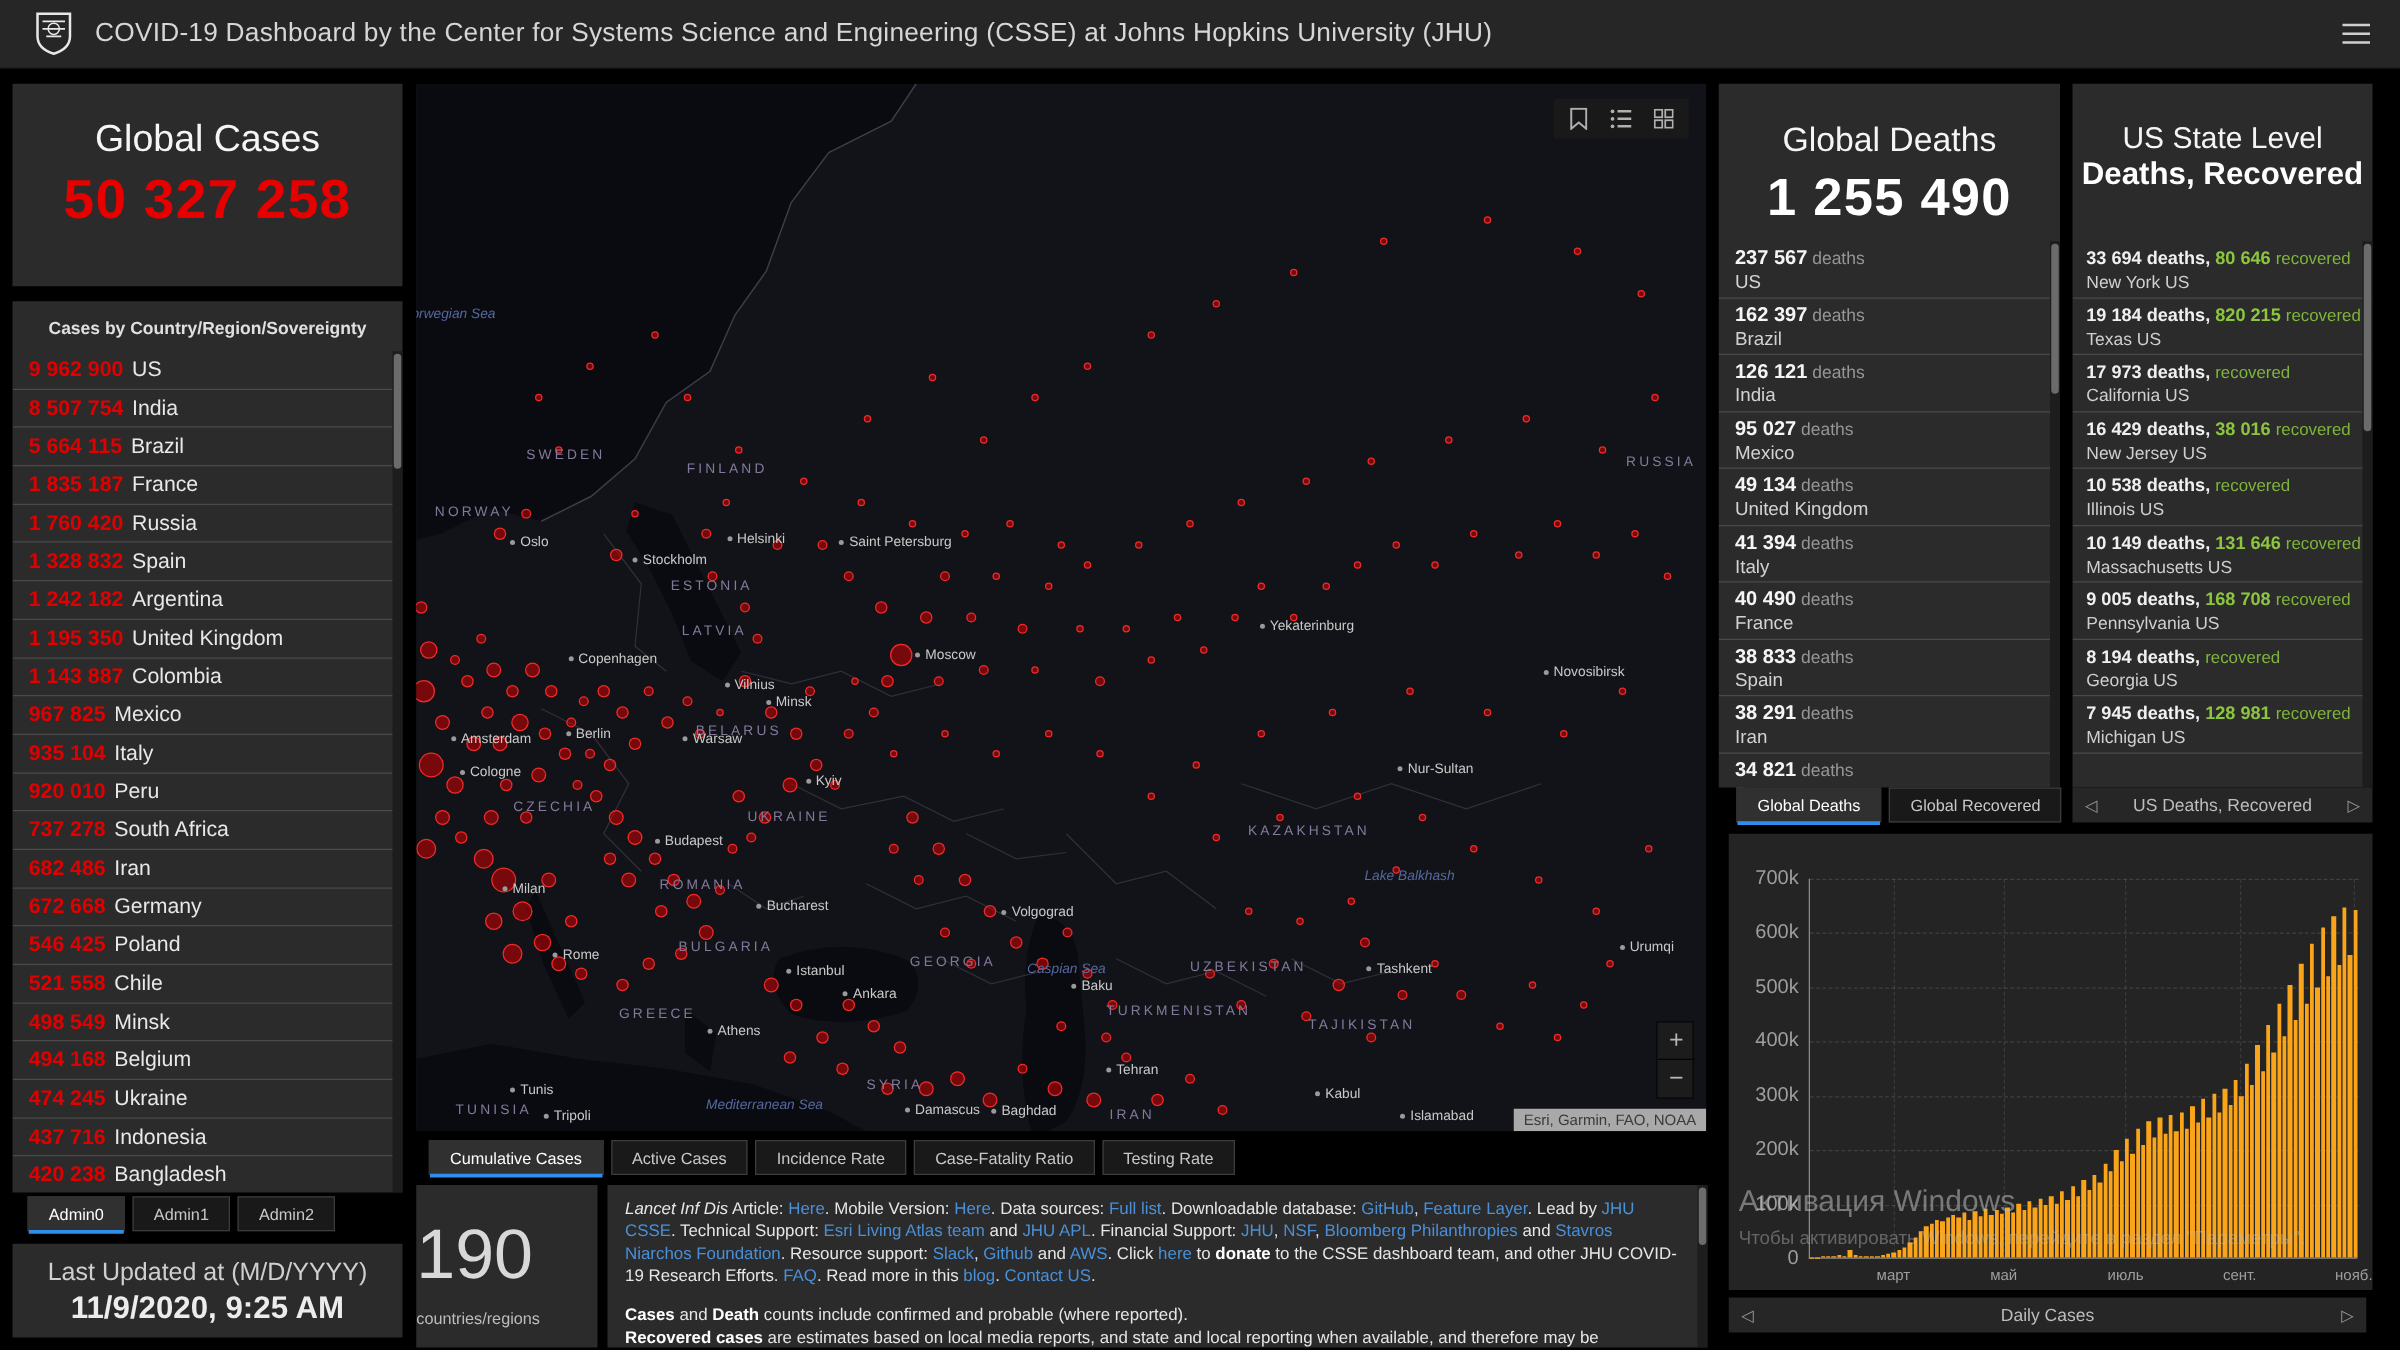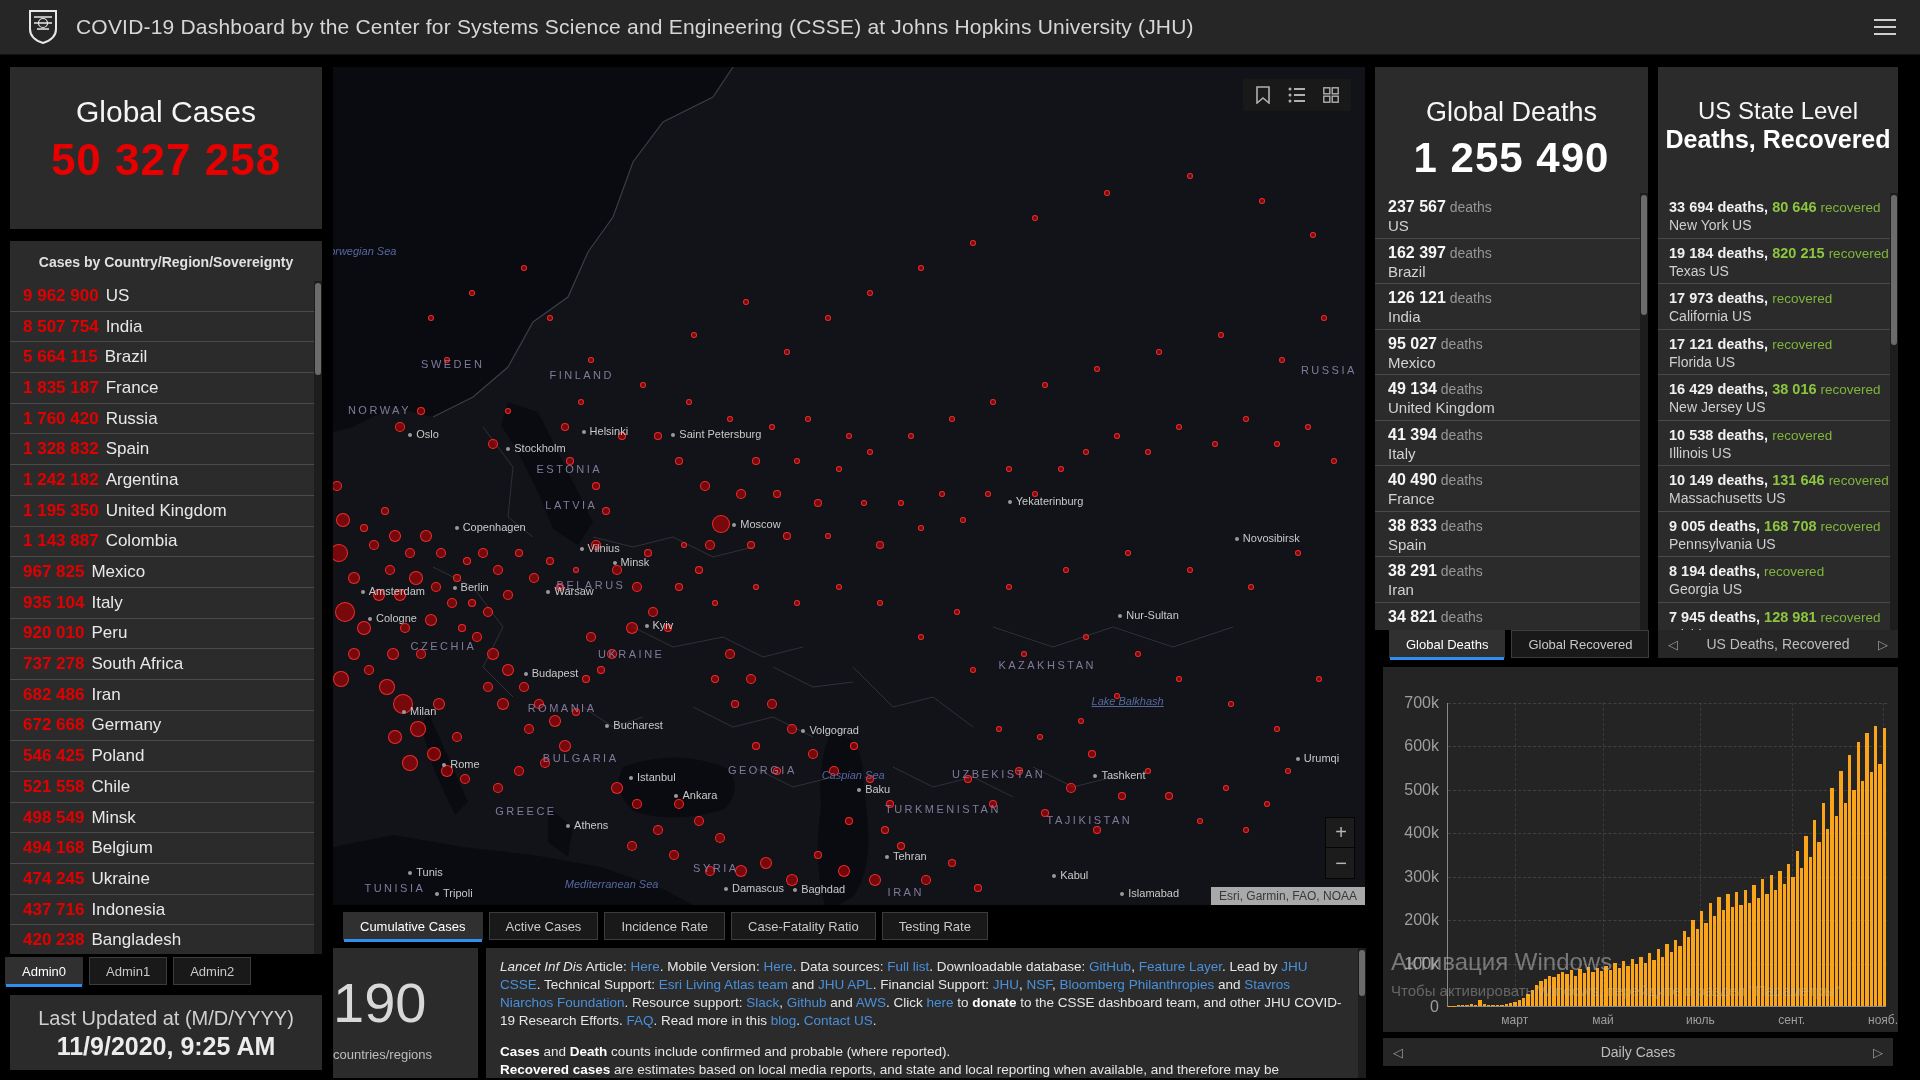--- a/index.html
+++ b/index.html
@@ -26,21 +26,21 @@
   #cases-panel { left:10px; top:241px; width:312px; height:713px; overflow:hidden; }
   #cases-header { padding-top:13px; text-align:center; color:#e0e0e0; font-size:14px; font-weight:700; }
   #cases-list { position:absolute; left:0; top:40px; width:312px; height:673px; overflow:hidden; }
   .case-row { height:30.7px; display:flex; align-items:center; padding-left:13px;
     border-bottom:1px solid #4a4a4a; cursor:pointer; }
   .case-num { color:#e00000; font-size:17px; font-weight:700; margin-right:7px; white-space:nowrap; }
   .case-name { color:#e8e8e8; font-size:17px; white-space:nowrap; }
   .vscroll { position:absolute; width:8px; background:#1d1d1d; }
   .vthumb { position:absolute; left:1px; width:6px; background:#6b6b6b; border-radius:3px; }
 
-  #admin-tabs { position:absolute; left:5px; top:957px; display:flex; }
+  #admin-tabs { position:absolute; left:22px; top:957px; display:flex; }
   .tab { height:28px; display:flex; align-items:center; justify-content:center;
     font-size:13px; color:#c8c8c8; background:#191919; border:1px solid #3c3c3c;
     padding:0 16px; margin-right:6px; cursor:pointer; position:relative; }
   .tab.active { background:#303030; color:#fff; border-color:#303030; }
   .tab.active::after { content:""; position:absolute; left:0; right:0; bottom:-3px;
     height:3px; background:#2f8fef; }
 
   #last-updated { left:10px; top:995px; width:312px; height:75px; text-align:center; }
   #lu-label { margin-top:12px; color:#cfcfcf; font-size:20px; }
   #lu-value { margin-top:2px; color:#ececec; font-size:25px; font-weight:700; }
@@ -529,21 +529,21 @@
         <span class="country-label" style="left: 64.5%; top: 84.4%;">UZBEKISTAN</span>
         <span class="country-label" style="left: 59.1%; top: 88.5%;">TURKMENISTAN</span>
         <span class="country-label" style="left: 73.3%; top: 89.8%;">TAJIKISTAN</span>
         <span class="country-label" style="left: 37.1%; top: 95.6%;">SYRIA</span>
         <span class="country-label" style="left: 6%; top: 98%;">TUNISIA</span>
         <span class="country-label" style="left: 96.5%; top: 36.1%;">RUSSIA</span>
         <span class="country-label" style="left: 55.5%; top: 98.5%;">IRAN</span>
         <span class="sea-label" style="left: 2.5%; top: 21.9%;">Norwegian Sea</span>
         <span class="sea-label" style="left: 27%; top: 97.5%;">Mediterranean Sea</span>
         <span class="sea-label" style="left: 50.4%; top: 84.5%;">Caspian Sea</span>
-        <span class="sea-label" style="left: 77%; top: 75.6%; text-decoration: underline;">Lake Balkhash</span>
+        <span class="sea-label" style="left: 77%; top: 75.6%;">Lake Balkhash</span>
         <span class="city-label" style="left: 6.9%; top: 43.8%;">Oslo</span>
         <span class="city-label" style="left: 16.4%; top: 45.5%;">Stockholm</span>
         <span class="city-label" style="left: 23.7%; top: 43.4%;">Helsinki</span>
         <span class="city-label" style="left: 32.4%; top: 43.8%;">Saint Petersburg</span>
         <span class="city-label" style="left: 38.3%; top: 54.5%;">Moscow</span>
         <span class="city-label" style="left: 65%; top: 51.8%;">Yekaterinburg</span>
         <span class="city-label" style="left: 87%; top: 56.2%;">Novosibirsk</span>
         <span class="city-label" style="left: 11.4%; top: 54.9%;">Copenhagen</span>
         <span class="city-label" style="left: 23.5%; top: 57.4%;">Vilnius</span>
         <span class="city-label" style="left: 26.7%; top: 59.1%;">Minsk</span>
@@ -690,24 +690,20 @@
           <div><span class="us-deaths">33 694 deaths, </span><span class="us-recnum">80 646 </span><span class="us-recword">recovered</span></div>
           <div class="us-state">New York US</div>
         </div>
         <div class="us-row">
           <div><span class="us-deaths">19 184 deaths, </span><span class="us-recnum">820 215 </span><span class="us-recword">recovered</span></div>
           <div class="us-state">Texas US</div>
         </div>
         <div class="us-row">
           <div><span class="us-deaths">17 973 deaths, </span><span class="us-recnum"> </span><span class="us-recword">recovered</span></div>
           <div class="us-state">California US</div>
-        </div>
-        <div class="us-row">
-          <div><span class="us-deaths">17 121 deaths, </span><span class="us-recnum"> </span><span class="us-recword">recovered</span></div>
-          <div class="us-state">Florida US</div>
         </div>
         <div class="us-row">
           <div><span class="us-deaths">16 429 deaths, </span><span class="us-recnum">38 016 </span><span class="us-recword">recovered</span></div>
           <div class="us-state">New Jersey US</div>
         </div>
         <div class="us-row">
           <div><span class="us-deaths">10 538 deaths, </span><span class="us-recnum"> </span><span class="us-recword">recovered</span></div>
           <div class="us-state">Illinois US</div>
         </div>
         <div class="us-row">

